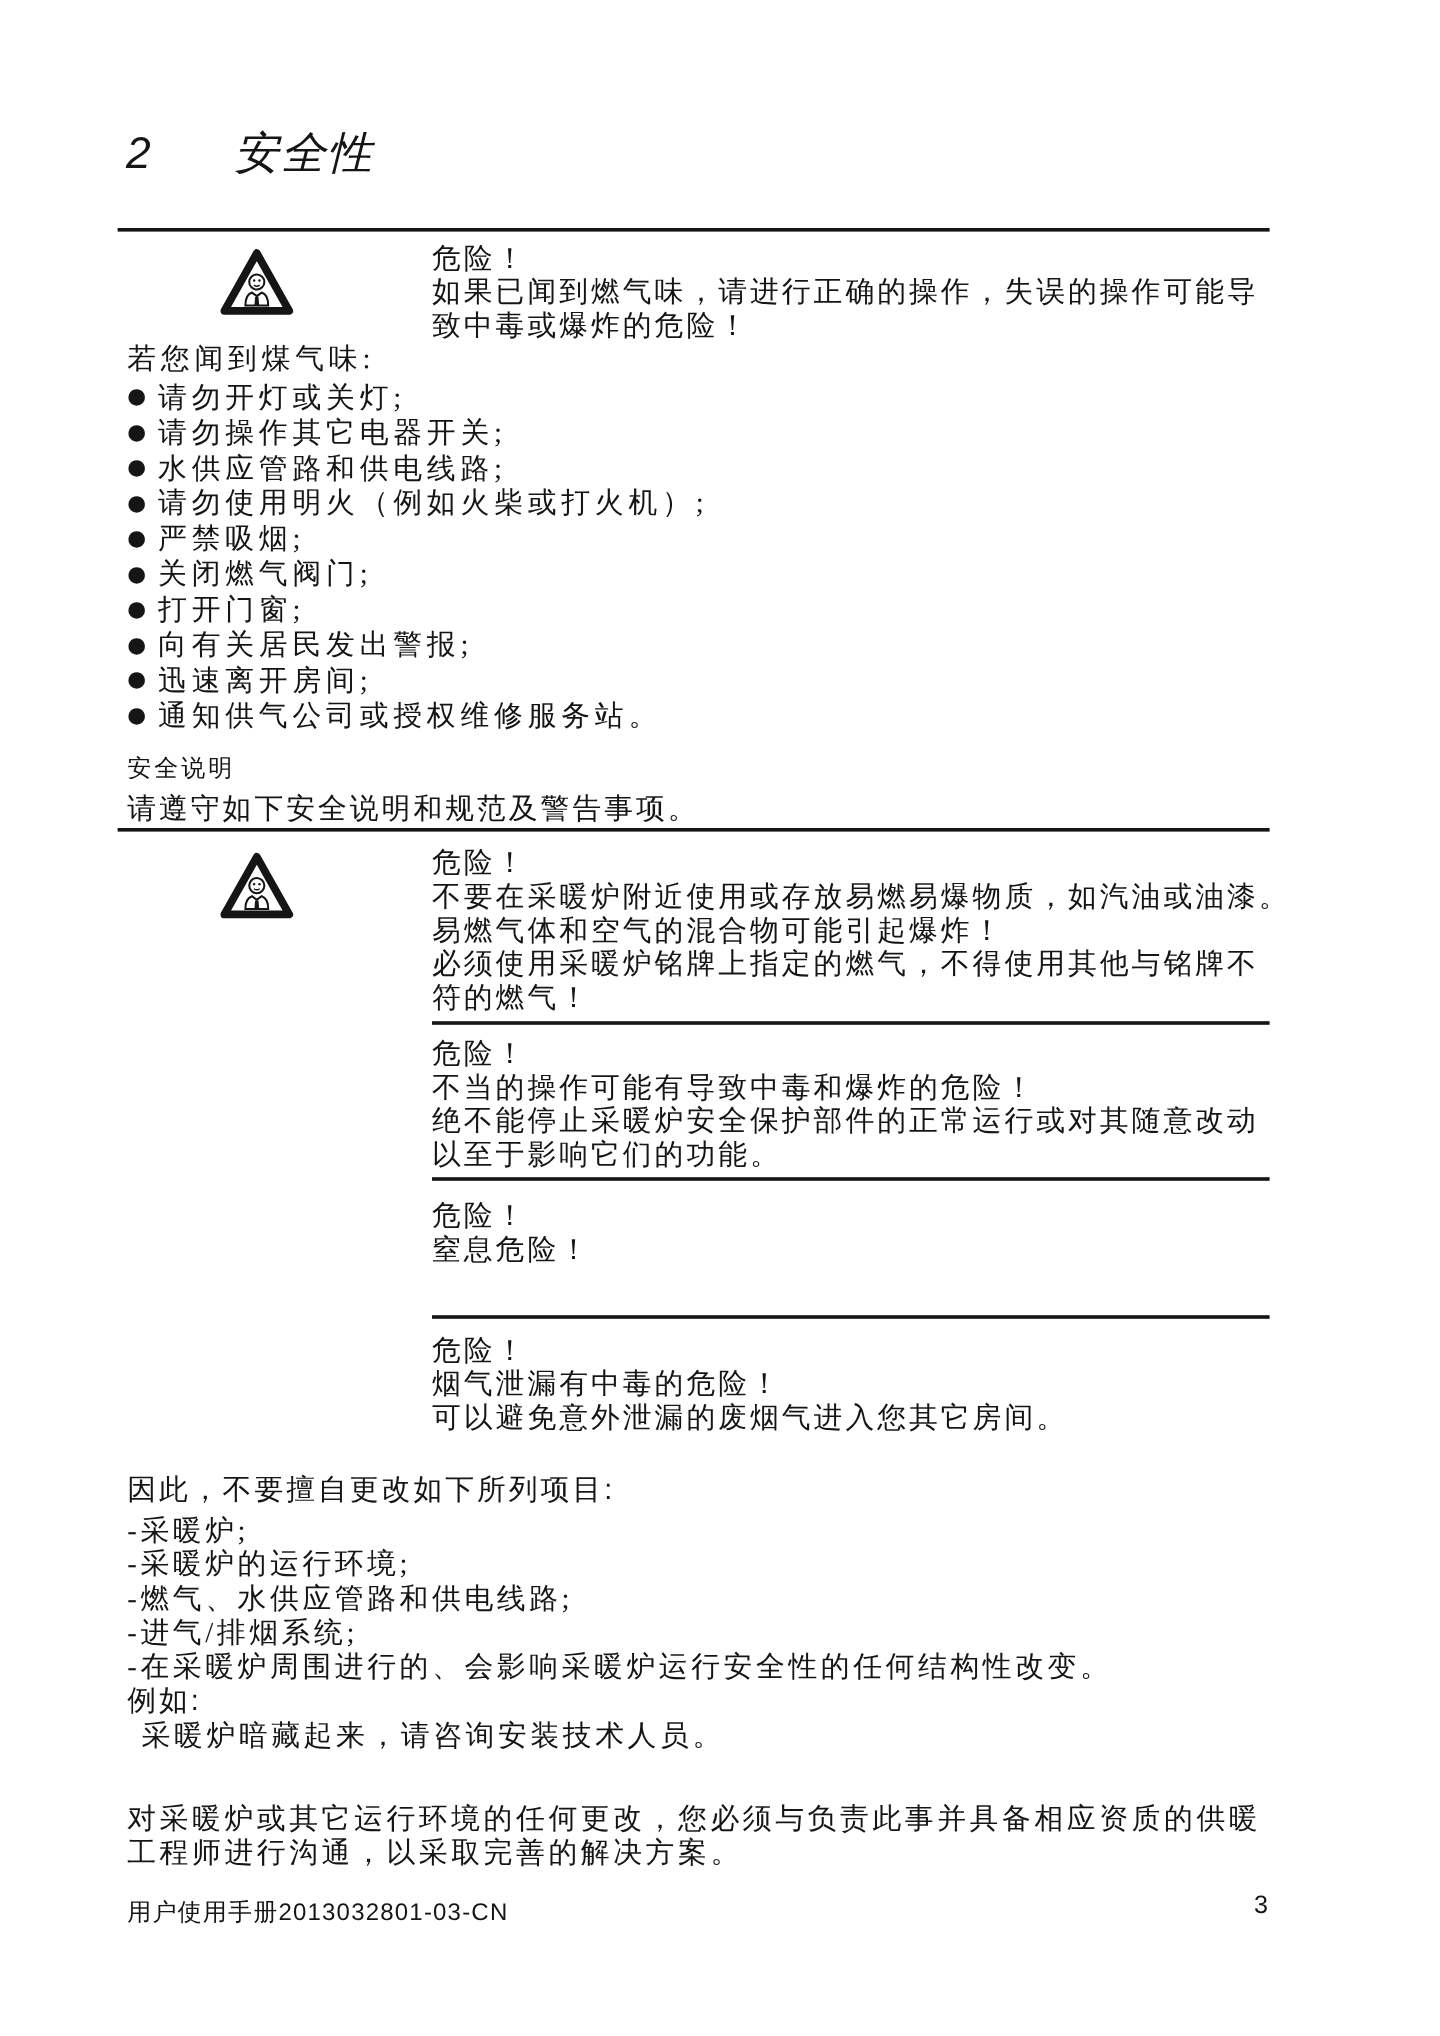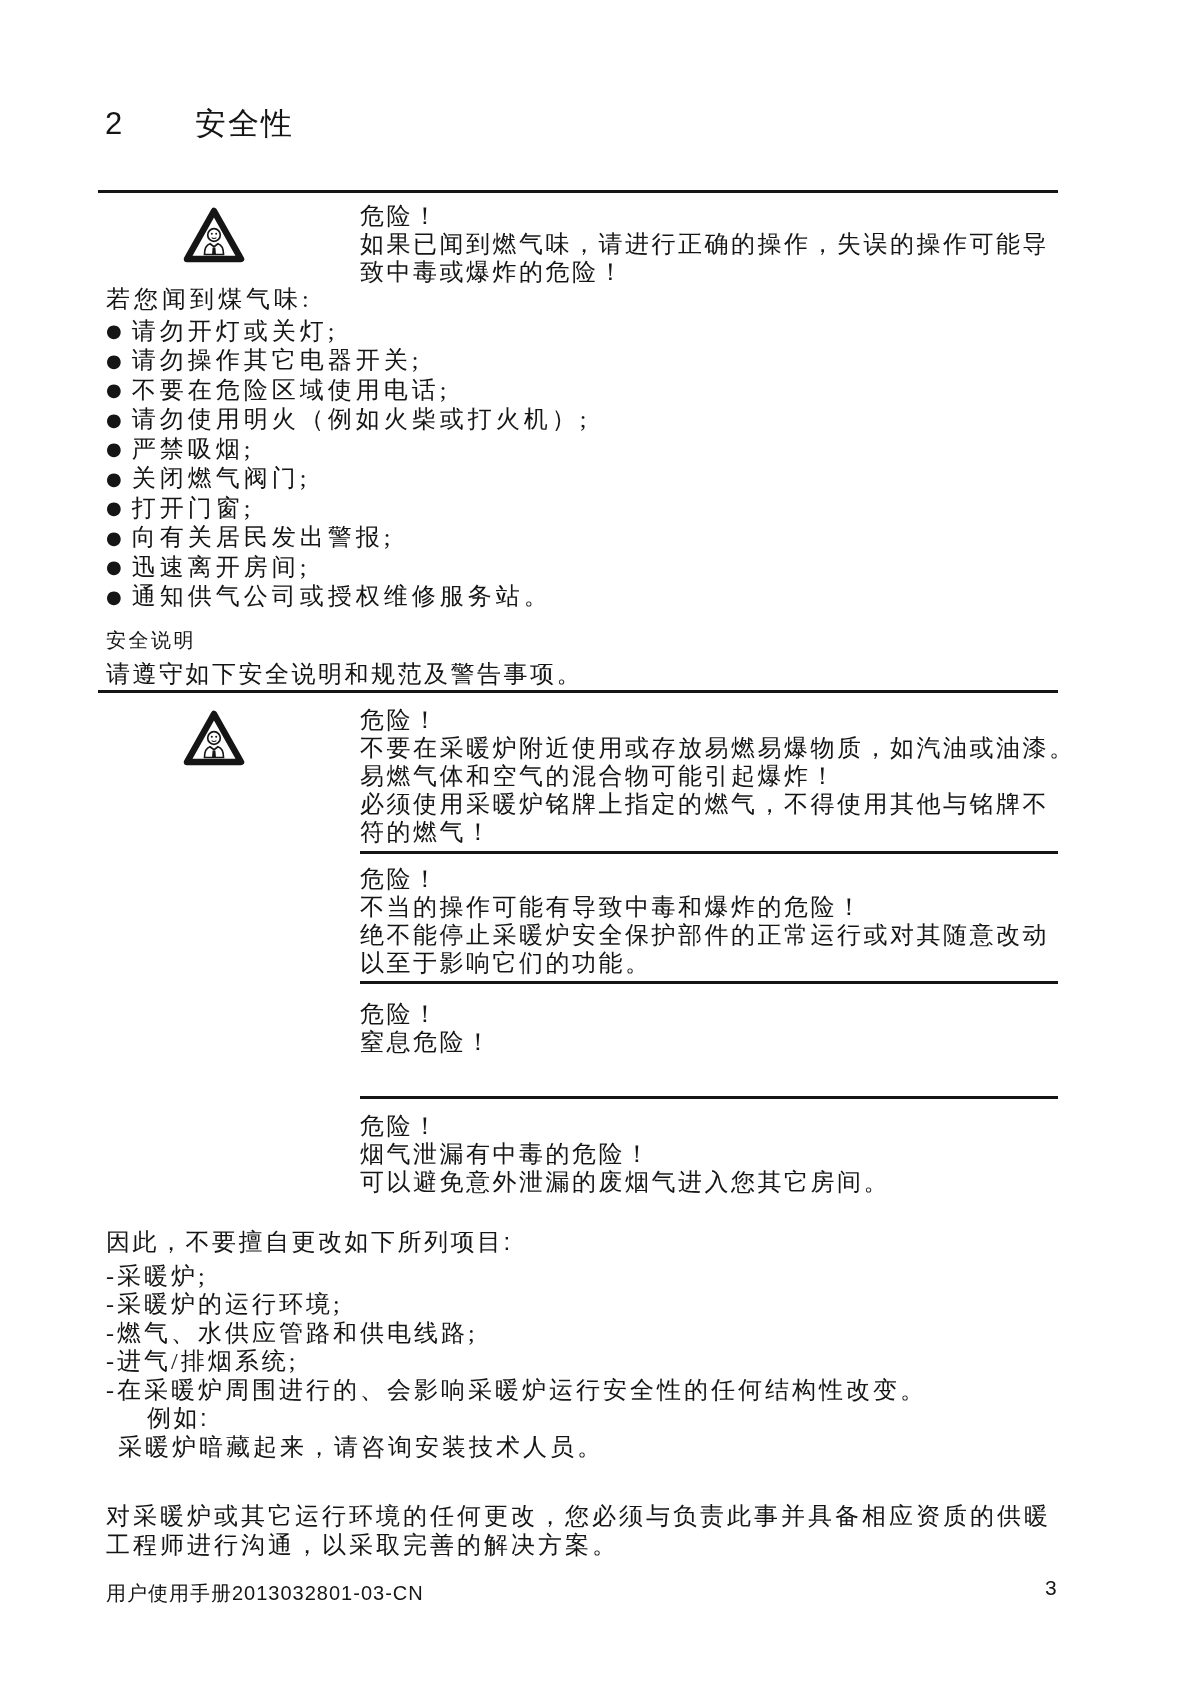--- a/index.html
+++ b/index.html
@@ -11,21 +11,21 @@
     font-family: "Liberation Sans", "DejaVu Sans", sans-serif;
   }
   .page { position: relative; width: 1200px; height: 1697px; background: #fff; overflow: hidden; }
 
   .sans { font-family: "Liberation Sans", "DejaVu Sans", sans-serif; }
   .kai  { font-family: "Liberation Serif", "DejaVu Serif", serif; }
 
   .line { white-space: nowrap; }
 
   
-  .header { position: absolute; top: 103px; left: 105px; font-size: 31px; letter-spacing: 2px; white-space: nowrap; }
+  .header { position: absolute; top: 103px; left: 105px; font-size: 37px; letter-spacing: 2px; white-space: nowrap; font-style: italic; }
   .sec-num { display: inline-block; width: 90px; }
 
   
   .rule { position: absolute; height: 3px; background: #151515; }
   .rule-full  { left: 98px;  width: 960px; }
   .rule-inner { left: 360px; width: 698px; }
 
   
   .warn-icon { position: absolute; left: 183px; width: 62px; height: 58px; }
   .warn-text { position: absolute; left: 360px; width: 715px; font-size: 24px; line-height: 28px; letter-spacing: 2.5px; }
@@ -38,21 +38,21 @@
   .bullet { font-size: 18px; letter-spacing: 0; margin-right: 10px; font-family: "DejaVu Sans", sans-serif; }
 
   
   .safety-heading { position: absolute; top: 627px; left: 106px; font-size: 20px; letter-spacing: 2.5px; white-space: nowrap; }
   .safety-body    { position: absolute; top: 658px; left: 106px; font-size: 24px; letter-spacing: 2.5px; white-space: nowrap; }
 
   
   .restrict { position: absolute; top: 1228px; left: 106px; font-size: 24px; line-height: 28.5px; }
   .restrict .intro { letter-spacing: 2.5px; margin-bottom: 5px; }
   .restrict .kai-line { letter-spacing: 3px; }
-  .restrict .ex-label { letter-spacing: 2.5px; margin-left: 41px; }
+  .restrict .ex-label { letter-spacing: 2.5px; }
   .indent { padding-left: 12px; }
 
   
   .closing { position: absolute; top: 1502px; left: 106px; font-size: 24px; line-height: 28.5px; letter-spacing: 3px; }
 
   
   .footer-doc { position: absolute; top: 1580px; left: 106px; font-size: 20px; letter-spacing: 1px; white-space: nowrap; }
   .footer-page { position: absolute; top: 1576px; left: 1045px; font-size: 21px; }
 </style>
 </head>
@@ -86,21 +86,21 @@
     <li>
         <span class="bullet">●</span>
         <span class="line">请勿开灯或关灯;</span>
       </li>
     <li>
         <span class="bullet">●</span>
         <span class="line">请勿操作其它电器开关;</span>
       </li>
     <li>
         <span class="bullet">●</span>
-        <span class="line">不要在危险区域使用电话;</span>
+        <span class="line">水供应管路和供电线路;</span>
       </li>
     <li>
         <span class="bullet">●</span>
         <span class="line">请勿使用明火（例如火柴或打火机）;</span>
       </li>
     <li>
         <span class="bullet">●</span>
         <span class="line">严禁吸烟;</span>
       </li>
     <li>

